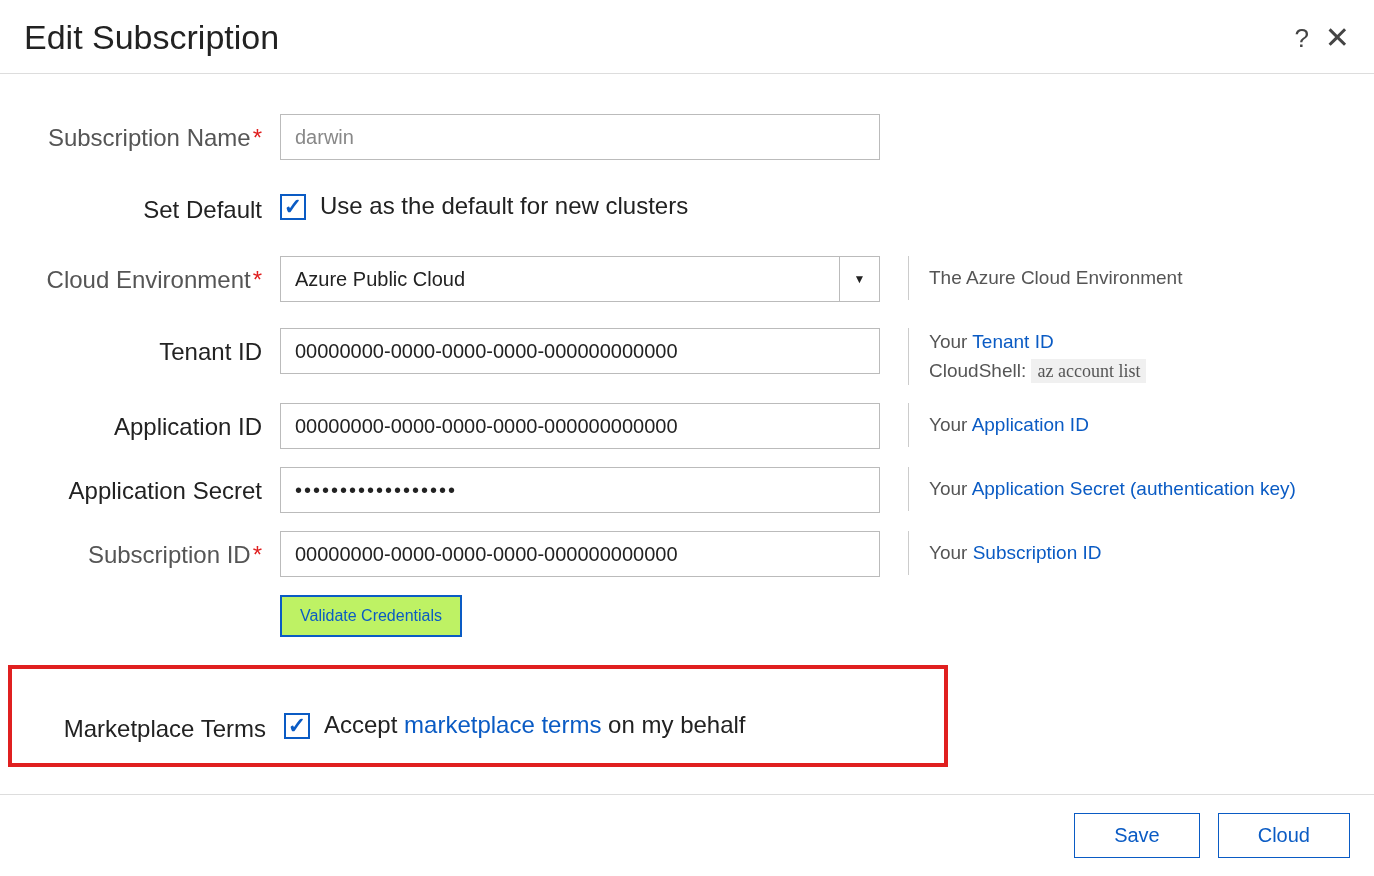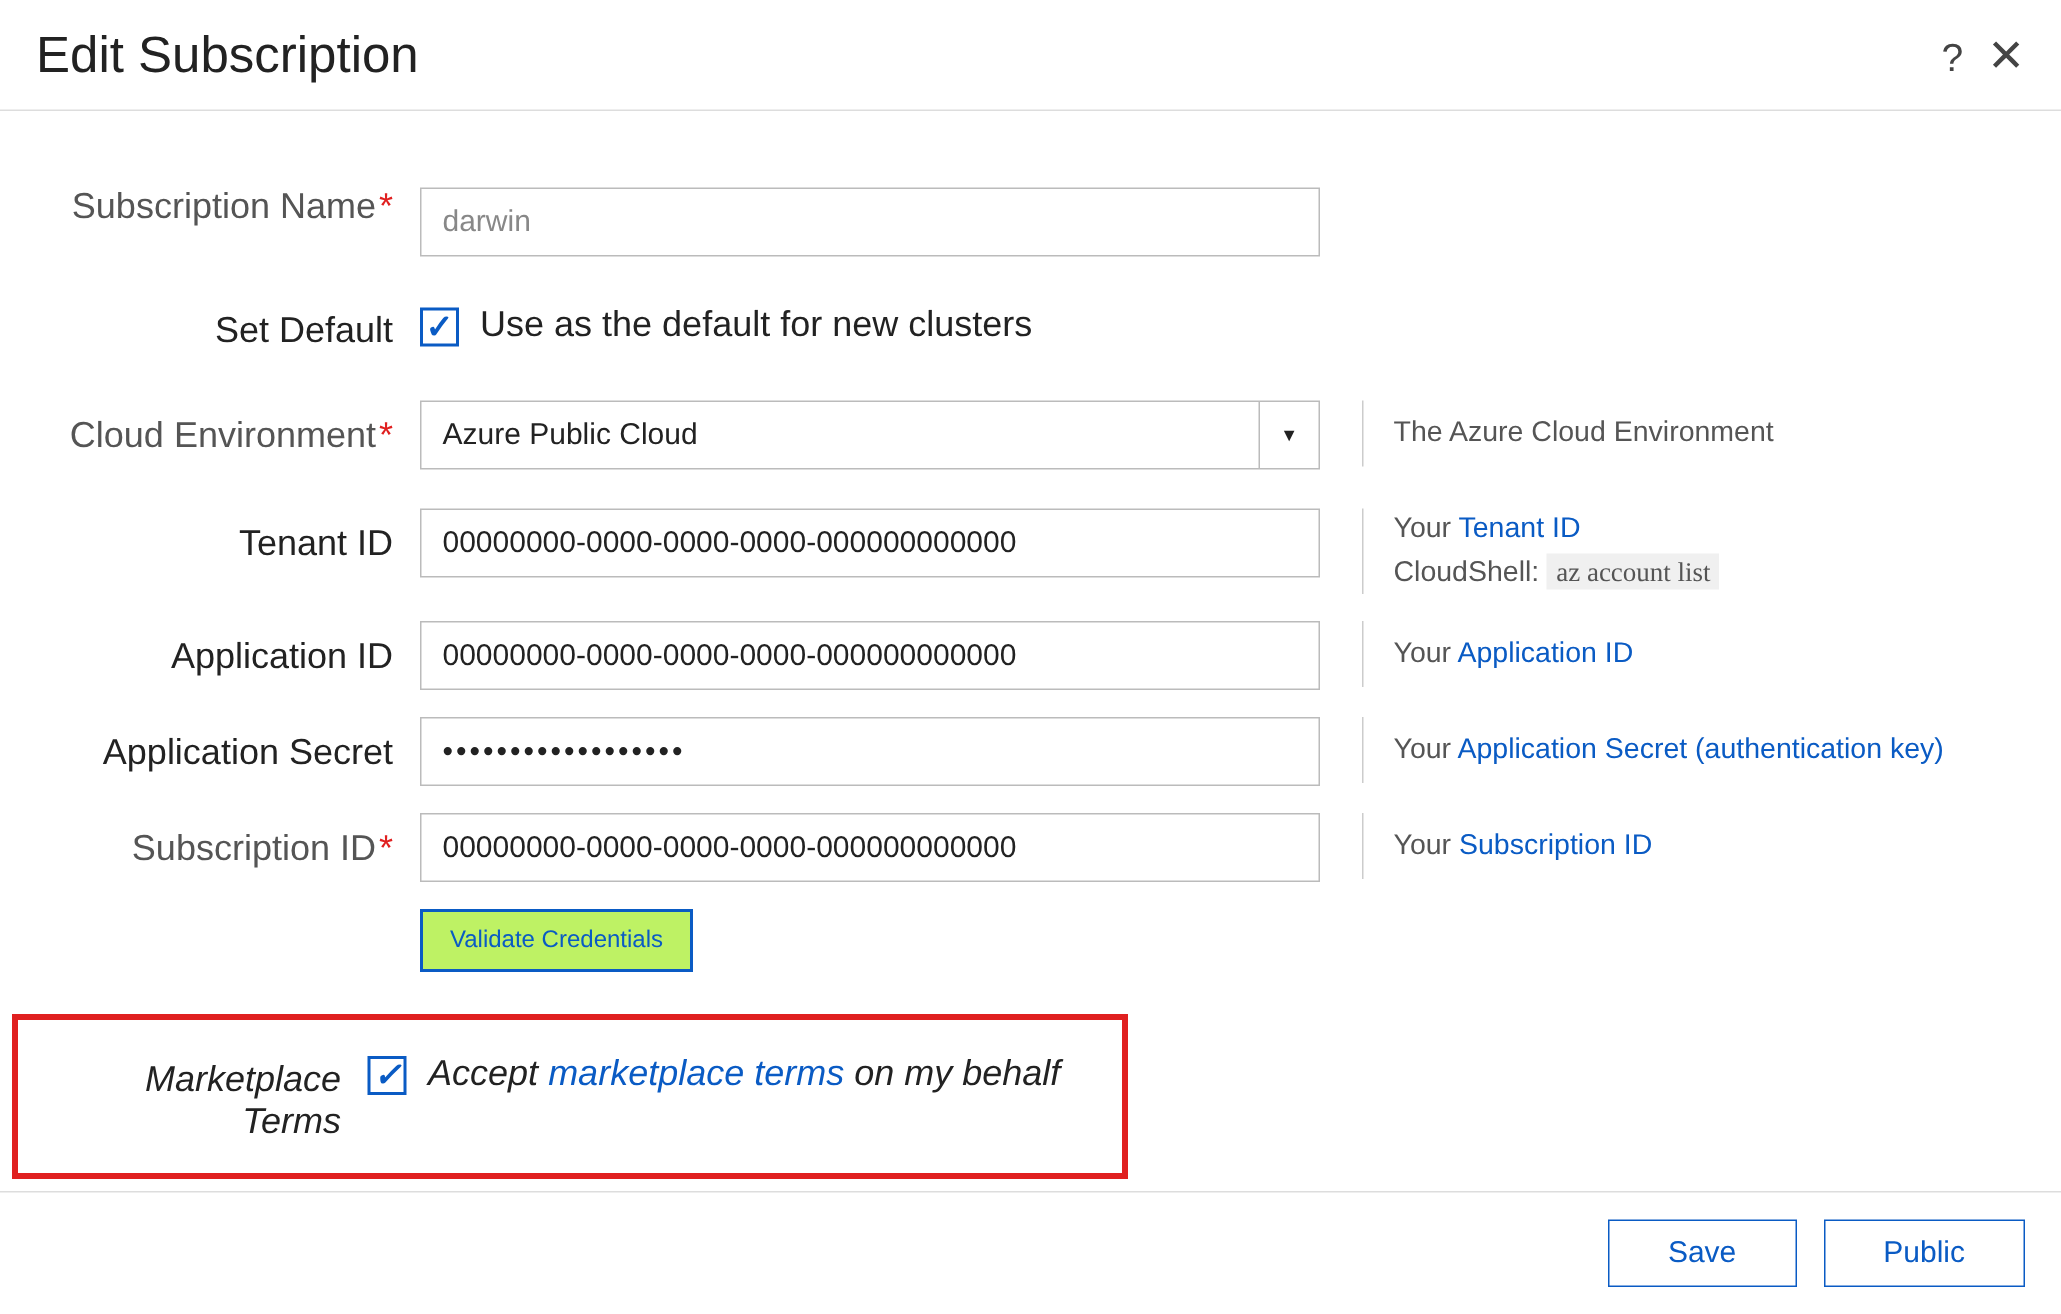--- a/index.html
+++ b/index.html
@@ -165,25 +165,24 @@
       border: 2px solid #0a5bc4;
       color: #0a5bc4;
       background: #bef264;
       padding: 10px 18px;
       font-size: 16px;
       cursor: pointer;
       font-family: inherit;
     }
     .highlight-box {
       border: 4px solid #e02020;
-      padding: 16px 0 20px 0;
+      padding: 36px 0 20px 0;
       margin-left: -16px;
-      width: 744px;
+      width: 940px;
       margin-bottom: 10px;
-      font-style: italic;
     }
     .highlight-box .form-row {
       margin-bottom: 0;
       padding-left: 16px;
     }
     .footer {
       border-top: 1px solid #ddd;
       padding: 18px 24px;
       display: flex;
       justify-content: flex-end;
@@ -211,21 +210,21 @@
     <div class="header-title">Edit Subscription</div>
     <span class="header-icon">?</span>
     <span class="header-icon close">✕</span>
   </div>
 
   <div class="form-body">
 
     <div class="form-row">
       <div class="label-col req">Subscription Name</div>
       <div class="input-col">
-        <input type="text" style="color: rgb(136, 136, 136); margin-top: 11px;" value="darwin">
+        <input type="text" style="color: rgb(136, 136, 136);" value="darwin">
       </div>
       <div class="hint-col empty"></div>
     </div>
 
     <div class="form-row">
       <div class="label-col" style="color:#222;">Set Default</div>
       <div class="input-col">
         <div class="check-row">
           <span class="checkbox checked"></span>
           <span class="check-label">Use as the default for new clusters</span>
@@ -317,16 +316,16 @@
             </span>
           </div>
         </div>
       </div>
     </div>
 
   </div>
 
   <div class="footer">
     <button class="footer-btn">Save</button>
-    <button class="footer-btn">Public</button>
+    <button class="footer-btn">Cloud</button>
   </div>
 
 </div>
 
 </body></html>

